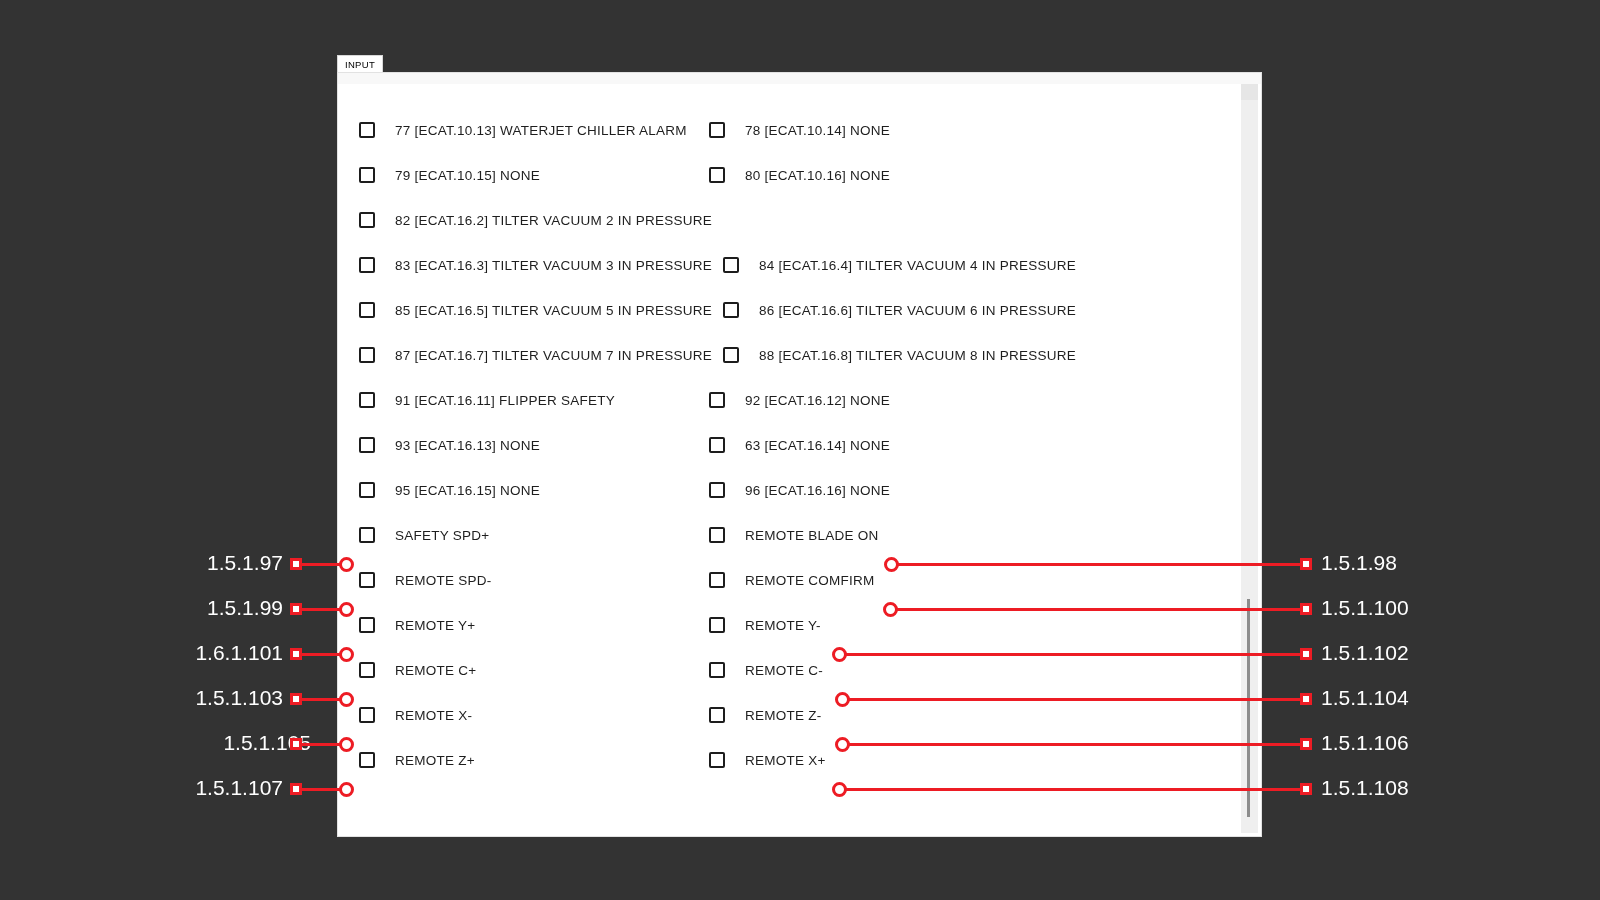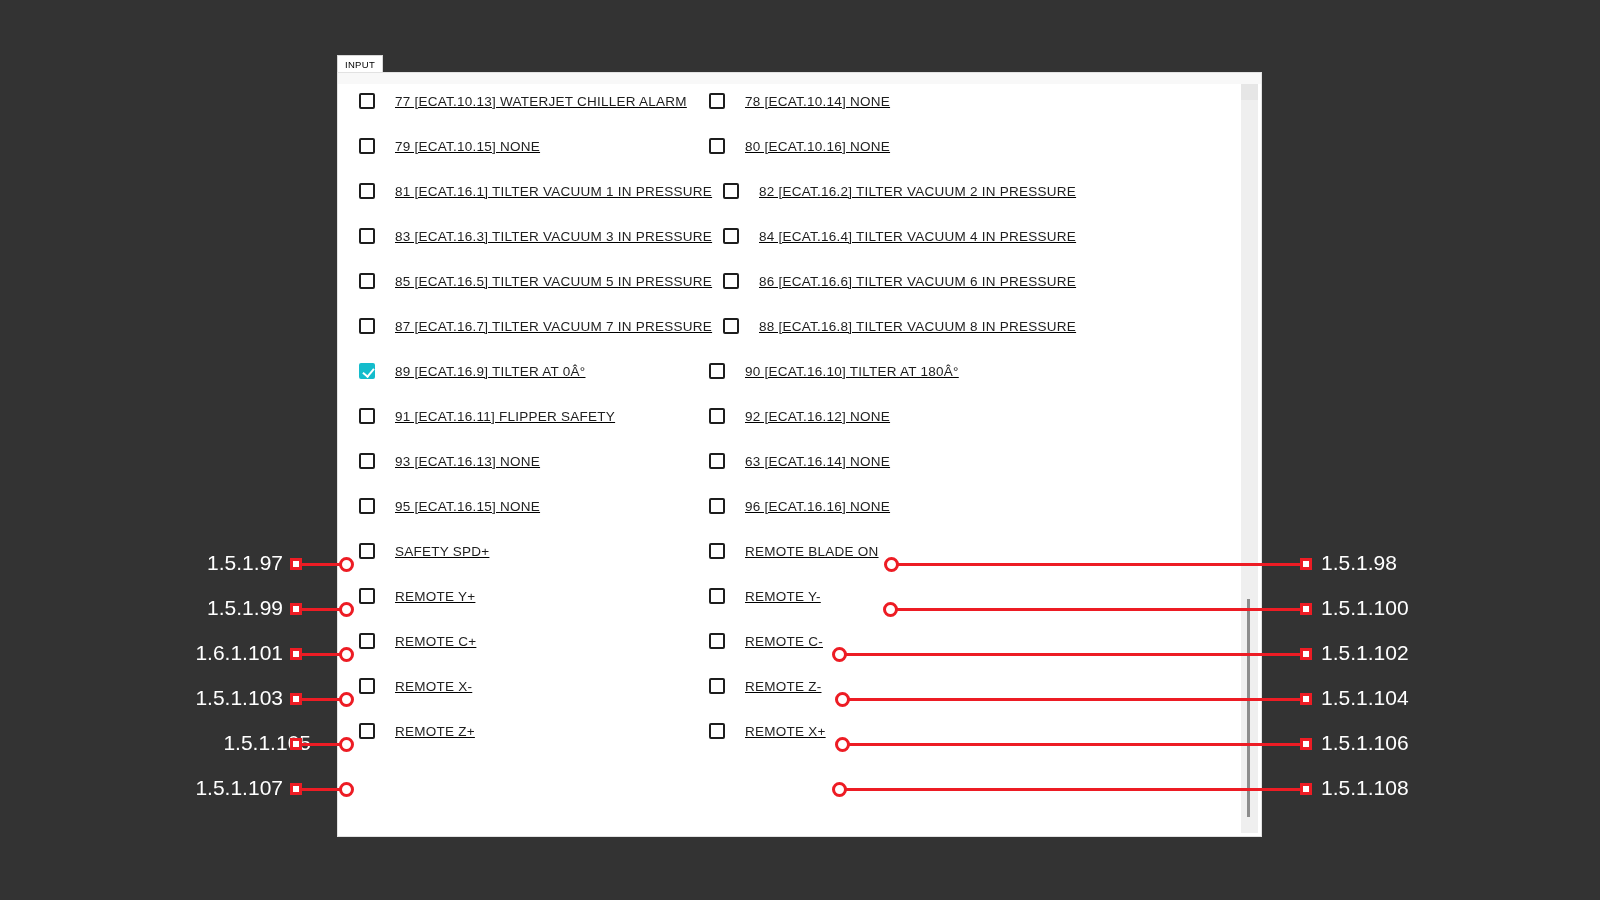--- a/index.html
+++ b/index.html
@@ -17,21 +17,21 @@
     border:1px solid #e2e2e2;box-sizing:border-box;}
   .panel-top-strip{position:absolute;left:0;top:0;right:0;height:11px;background:#f8f8f8;}
 
   
   .sb-track{position:absolute;right:3px;top:11px;width:17px;bottom:3px;background:#efefef;}
   .sb-btn{position:absolute;top:0;left:0;width:17px;height:16px;background:#e6e6e6;}
   .sb-thumb{position:absolute;left:6px;top:515px;width:3px;height:218px;background:#8c8c8c;}
 
   
   .grid{position:absolute;left:21px;top:20px;right:25px;}
-  .row{display:flex;align-items:flex-start;height:45px;white-space:nowrap;text-decoration:underline;}
+  .row{display:flex;align-items:flex-end;height:45px;white-space:nowrap;}
   .cell{display:flex;align-items:center;}
   .cell-left{width:350px;}
   .row.wide .cell-left{width:364px;}
   .cb{width:16px;height:16px;border:2px solid #1d1d1d;border-radius:2px;background:#fff;
     box-sizing:border-box;position:relative;flex:none;}
   .cb.checked{background:#14bccc;border-color:#14bccc;}
   .cb.checked::after{content:"";position:absolute;left:3.5px;top:0.5px;width:5px;height:9px;
     border-right:2.4px solid #fff;border-bottom:2.4px solid #fff;transform:rotate(40deg);}
   .lbl{margin-left:20px;font-size:13.5px;color:#1e1e1e;letter-spacing:0.25px;}
   .ann-label{position:absolute;color:#ffffff;font-size:21px;transform:translateY(-53%);
@@ -72,24 +72,20 @@
           <span class="cb"></span>
           <span class="lbl">79 [ECAT.10.15] NONE</span>
         </div>
         <div class="cell">
           <span class="cb"></span>
           <span class="lbl">80 [ECAT.10.16] NONE</span>
         </div>
       </div>
 
       <div class="row wide">
-        <div class="cell cell-left">
-          <span class="cb"></span>
-          <span class="lbl">81 [ECAT.16.1] TILTER VACUUM 1 IN PRESSURE</span>
-        </div>
         <div class="cell">
           <span class="cb"></span>
           <span class="lbl">82 [ECAT.16.2] TILTER VACUUM 2 IN PRESSURE</span>
         </div>
       </div>
 
       <div class="row wide">
         <div class="cell cell-left">
           <span class="cb"></span>
           <span class="lbl">83 [ECAT.16.3] TILTER VACUUM 3 IN PRESSURE</span>
@@ -115,30 +111,20 @@
         <div class="cell cell-left">
           <span class="cb"></span>
           <span class="lbl">87 [ECAT.16.7] TILTER VACUUM 7 IN PRESSURE</span>
         </div>
         <div class="cell">
           <span class="cb"></span>
           <span class="lbl">88 [ECAT.16.8] TILTER VACUUM 8 IN PRESSURE</span>
         </div>
       </div>
 
-      <div class="row">
-        <div class="cell cell-left">
-          <span class="cb checked"></span>
-          <span class="lbl">89 [ECAT.16.9] TILTER AT 0Â°</span>
-        </div>
-        <div class="cell">
-          <span class="cb"></span>
-          <span class="lbl">90 [ECAT.16.10] TILTER AT 180Â°</span>
-        </div>
-      </div>
 
       <div class="row">
         <div class="cell cell-left">
           <span class="cb"></span>
           <span class="lbl">91 [ECAT.16.11] FLIPPER SAFETY</span>
         </div>
         <div class="cell">
           <span class="cb"></span>
           <span class="lbl">92 [ECAT.16.12] NONE</span>
         </div>
@@ -170,20 +156,30 @@
         <div class="cell cell-left">
           <span class="cb"></span>
           <span class="lbl">SAFETY SPD+</span>
         </div>
         <div class="cell">
           <span class="cb"></span>
           <span class="lbl">REMOTE BLADE ON</span>
         </div>
       </div>
 
+      <div class="row">
+        <div class="cell cell-left">
+          <span class="cb"></span>
+          <span class="lbl">REMOTE SPD-</span>
+        </div>
+        <div class="cell">
+          <span class="cb"></span>
+          <span class="lbl">REMOTE COMFIRM</span>
+        </div>
+      </div>
 
       <div class="row">
         <div class="cell cell-left">
           <span class="cb"></span>
           <span class="lbl">REMOTE Y+</span>
         </div>
         <div class="cell">
           <span class="cb"></span>
           <span class="lbl">REMOTE Y-</span>
         </div>

